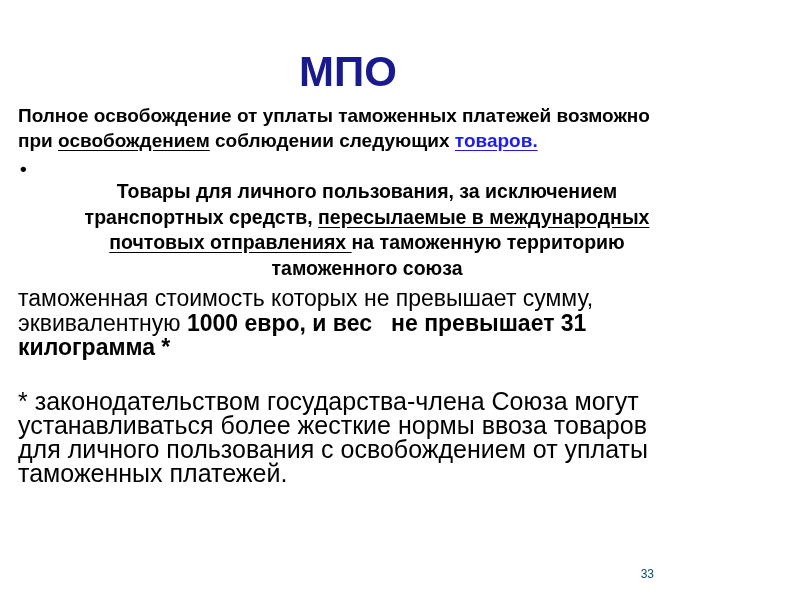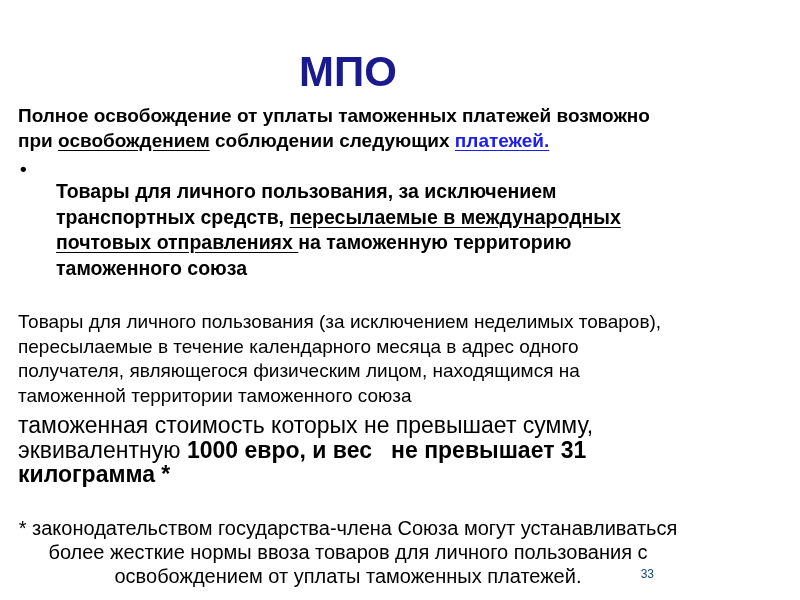--- a/index.html
+++ b/index.html
@@ -50,41 +50,42 @@
     line-height: 20px;
     padding-left: 2px;
   }
   .bullet-para {
     margin-left: 38px;
     margin-top: 0px;
     font-size: 19.5px;
     font-weight: bold;
     line-height: 25.5px;
     max-width: 722px;
+    text-align: center;
   }
   .para-regular {
     margin-top: 29px;
     font-size: 19px;
     font-weight: normal;
     line-height: 24.5px;
     max-width: 736px;
   }
   .para-mixed {
     margin-top: 5px;
     font-size: 23px;
     font-weight: normal;
     line-height: 24.5px;
     max-width: 780px;
     white-space: pre-wrap;
   }
   .para-mixed .b { font-weight: bold; }
   .footnote {
     margin: 29px auto 0;
-    text-align: center;
-    font-size: 20px;
+    text-align: left;
+    font-size: 25px;
     font-weight: normal;
     line-height: 24px;
     max-width: 742px;
   }
   .page-number {
     position: absolute;
     right: 42px;
     bottom: 19px;
     font-size: 12px;
     color: #0c4a6e;
@@ -92,27 +93,26 @@
 </style>
 </head>
 <body>
 
 <div class="slide">
 
   <h1 class="slide-title">МПО</h1>
 
   <div class="content">
 
-    <p class="intro"><span>Полное освобождение от уплаты таможенных платежей возможно при </span><span class="u">освобождением</span><span> соблюдении следующих </span><span class="link">платежей.</span></p>
+    <p class="intro"><span>Полное освобождение от уплаты таможенных платежей возможно при </span><span class="u">освобождением</span><span> соблюдении следующих </span><span class="link">товаров.</span></p>
 
     <div class="bullet-line">•</div>
 
     <p class="bullet-para"><span>Товары для личного пользования, за исключением транспортных средств, </span><span class="u">пересылаемые в международных почтовых отправлениях </span><span>на таможенную территорию таможенного союза</span></p>
 
-    <p class="para-regular">Товары для личного пользования (за исключением неделимых товаров), пересылаемые в течение календарного месяца в адрес одного получателя, являющегося физическим лицом, находящимся на таможенной территории таможенного союза</p>
 
     <p class="para-mixed"><span>таможенная стоимость которых не превышает сумму, эквивалентную </span><span class="b">1000 евро, и вес   не превышает 31 килограмма *</span></p>
 
     <p class="footnote">* законодательством государства-члена Союза могут устанавливаться более жесткие нормы ввоза товаров для личного пользования с освобождением от уплаты таможенных платежей.</p>
 
   </div>
 
   <div class="page-number">33</div>
 
 </div>

